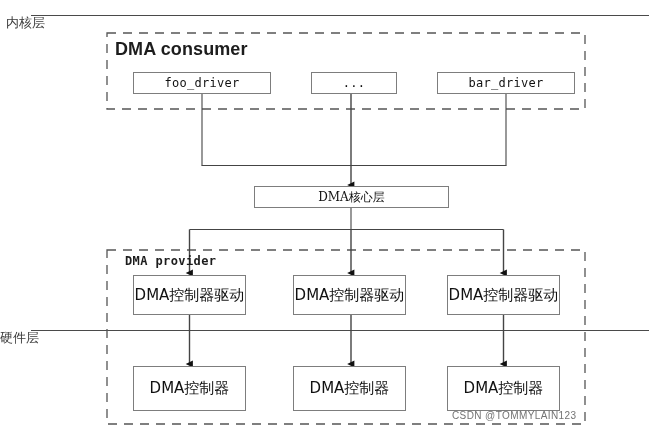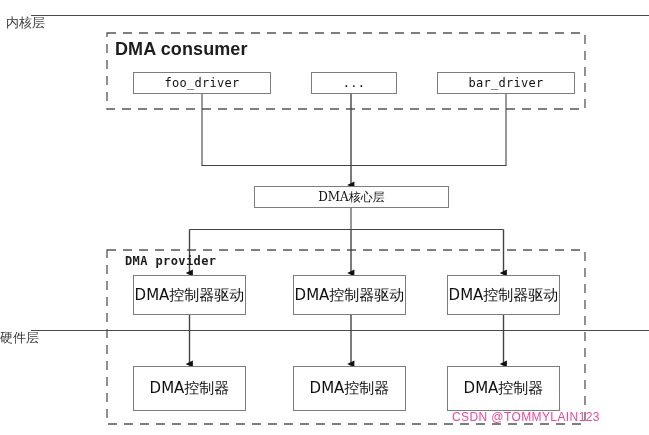--- a/index.html
+++ b/index.html
@@ -93,22 +93,22 @@
 
   #node-ctrl-1       { left: 133px; top: 366px; width: 113px; height: 45px; }
   #node-ctrl-2       { left: 293px; top: 366px; width: 113px; height: 45px; }
   #node-ctrl-3       { left: 447px; top: 366px; width: 113px; height: 45px; }
 
   #watermark {
     position: absolute;
     left: 452px;
     top: 410px;
     font-family: "Liberation Sans", sans-serif;
-    font-size: 12px;
-    color: #ec4899;
+    font-size: 10px;
+    color: #737373;
     letter-spacing: 0.4px;
     white-space: nowrap;
     user-select: none;
   }
 </style>
 </head>
 <body>
 
 <div id="canvas">
 

